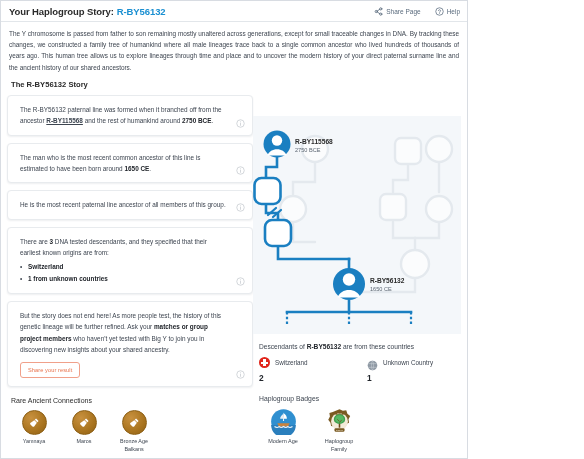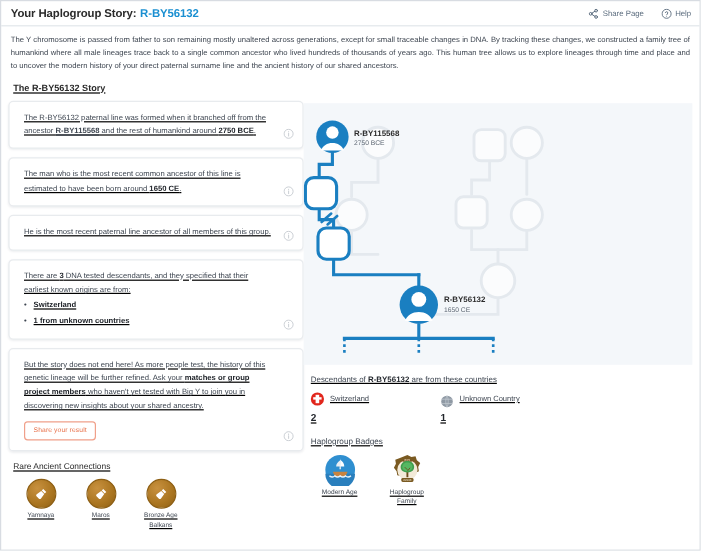--- a/index.html
+++ b/index.html
@@ -4,21 +4,21 @@
 <style>
   * { box-sizing: border-box; margin: 0; padding: 0; }
   html, body {
     width: 584px; height: 459px;
     font-family: "Liberation Sans", sans-serif;
     background: #ffffff;
     overflow: hidden;
   }
   .page {
     position: relative;
-    width: 584px; height: 459px;
+    width: 468px; height: 459px;
     background: #ffffff;
     border: 1px solid #d8dce2;
   }
 
   
   .header {
     position: relative;
     height: 21px;
     border-bottom: 1px solid #e2e6ea;
     padding: 0 8px;
@@ -41,23 +41,22 @@
   .intro {
     padding: 6px 8px 5px 8px;
     font-size: 6.4px; line-height: 1.75; color: #3d4550;
     text-align: justify;
   }
 
   
   .main {
     position: relative;
     display: flex;
-    align-items: center;
+    align-items: flex-end;
     padding: 0 6px 0 6px;
-    text-decoration: underline;
   }
   .col-left { width: 246px; flex: 0 0 246px; }
   .col-right { flex: 1; position: relative; }
 
   .section-title {
     font-size: 7.6px; font-weight: bold; color: #2b2b2b;
     margin: 2px 0 6px 4px;
   }
 
   .cards { display: flex; flex-direction: column; gap: 7px; }

